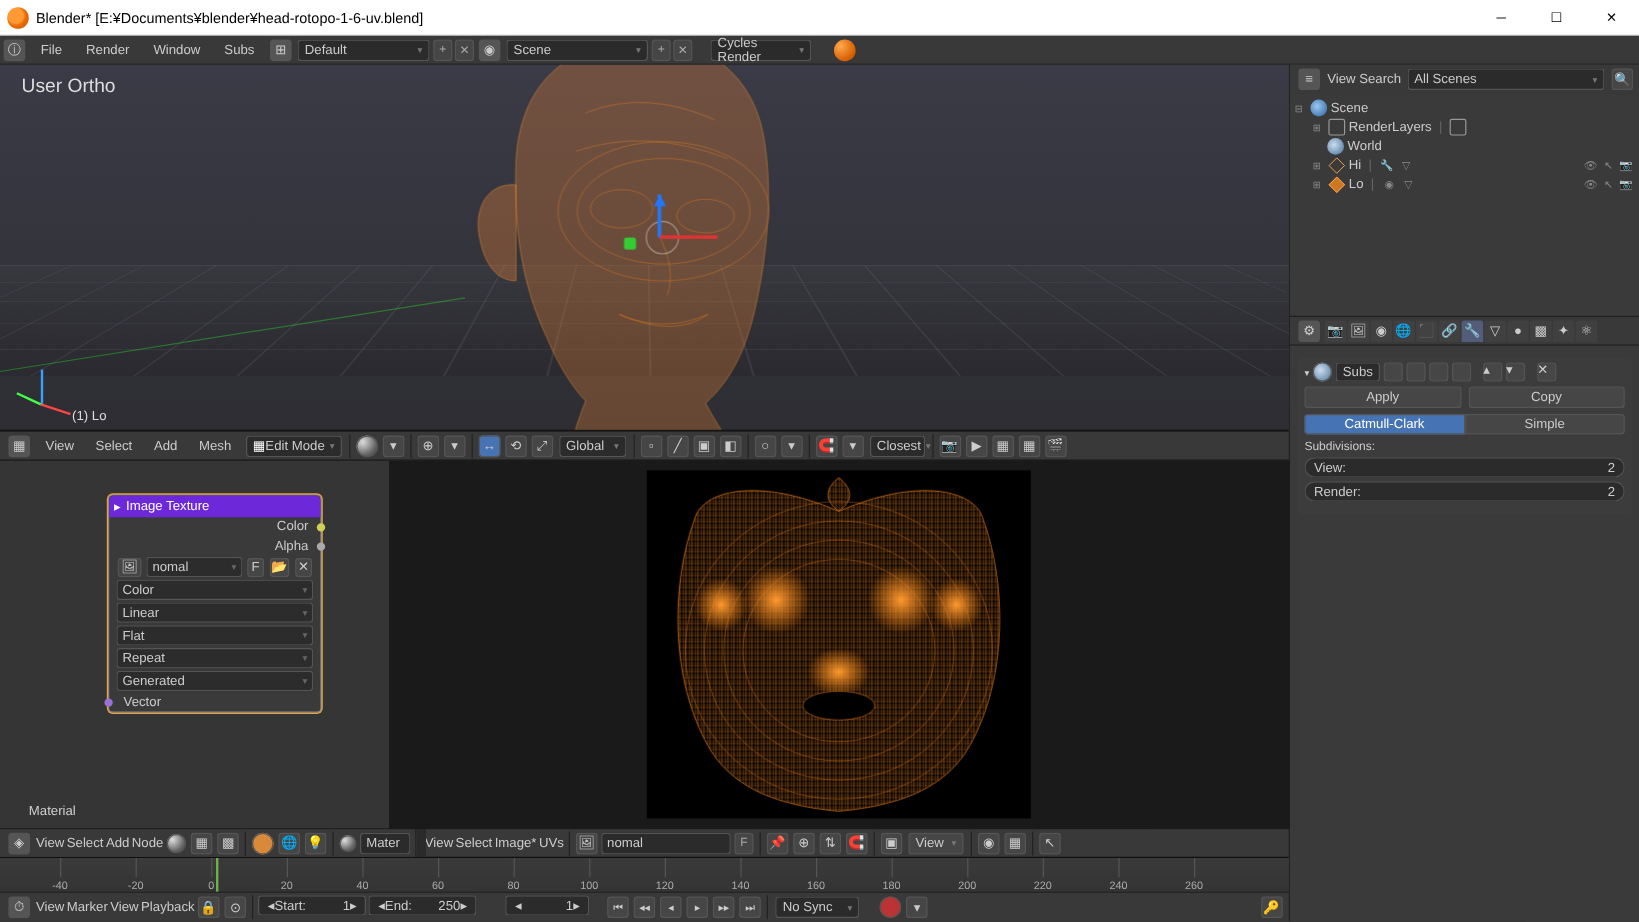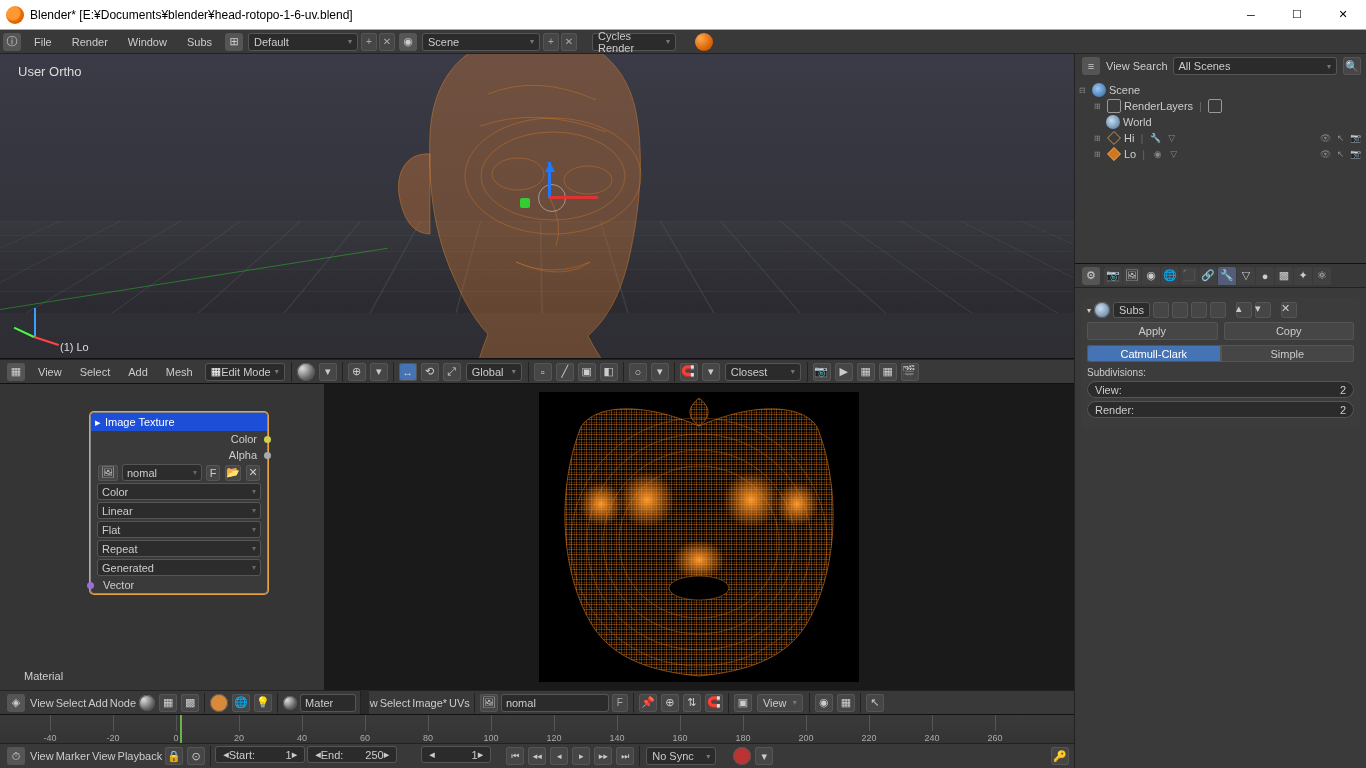--- a/index.html
+++ b/index.html
@@ -32,42 +32,42 @@
   repeating-linear-gradient(to bottom, rgba(120,120,130,.15) 0 1px, transparent 1px 28px),
   linear-gradient(#38383f,#2a2a30);
   transform: perspective(400px) rotateX(62deg); transform-origin: top center;}
 .view3d .greenline { position:absolute; width:400px; height:1px; background:rgba(40,255,40,.35); top:225px; left:-10px; transform: rotate(-9deg);}
 .head3d { position:absolute; left:388px; top:-20px; width:300px; height:380px; }
 .head3d svg { width:100%; height:100%; }
 .gizmo { position:absolute; left:20px; bottom:10px; width:46px; height:46px; }
 .gizmo .z { position:absolute; left:14px; bottom:10px; width:2px; height:30px; background:#37a1ff;}
 .gizmo .x { position:absolute; left:14px; bottom:10px; width:26px; height:2px; background:#ff4444; transform: rotate(18deg); transform-origin:left;}
 .gizmo .y { position:absolute; left:14px; bottom:10px; width:22px; height:2px; background:#44ff44; transform: rotate(-155deg); transform-origin:left;}
-.view-label { position:absolute; left:18px; top:10px; color:#ddd; font-size:13px; }
+.view-label { position:absolute; left:18px; top:10px; color:#ddd; font-size:16px; }
 .obj-label { position:absolute; left:60px; bottom:5px; color:#ddd; font-size:11px; }
 .manipulator { position:absolute; left:520px; top:108px; width:60px; height:60px; }
 .manipulator .zc { position:absolute; left:28px; top:0; width:3px; height:36px; background:#2277ff;}
 .manipulator .zc:before { content:""; position:absolute; top:-5px; left:-3px; border:5px solid transparent; border-bottom:10px solid #2277ff;}
 .manipulator .xc { position:absolute; left:30px; top:34px; width:48px; height:3px; background:#dd3333;}
 .manipulator .yc { position:absolute; left:0; top:36px; width:10px; height:10px; background:#33cc33; border-radius:2px;}
 .manipulator .ring { position:absolute; left:18px; top:22px; width:28px; height:28px; border:1px solid rgba(255,255,255,.4); border-radius:50%;}
 
 
 .viewheader { height:24px; background:#393939; display:flex; align-items:center; padding:0 4px; gap:2px; border-top:1px solid #222;}
 .viewheader .menuitem { padding:0 8px; cursor:pointer;}
 .iconbtn { width:18px; height:18px; border-radius:3px; background:#464646; box-shadow:inset 0 0 0 1px #555,inset 0 1px 0 rgba(255,255,255,.08); display:inline-flex; align-items:center; justify-content:center; margin:0 1px;}
 .iconbtn.sphere { background: radial-gradient(circle at 30% 30%, #ddd, #666 60%, #333); border-radius:50%;}
 
 
 .midrow { flex:1; display:flex; border-top:1px solid #111; min-height:0;}
 .nodepanel { width:324px; background:#393939; display:flex; flex-direction:column; position:relative;}
 .nodepanel .canvas { flex:1; background:#353535; position:relative; overflow:hidden;}
 .nodebox { position:absolute; left:90px; top:28px; width:178px; background:#3a3a3a; border:1px solid #888; border-radius:4px;}
 .nodebox.selected { box-shadow: 0 0 0 1px #e8a33d; }
-.nodebox .nhdr { background:#1d4ed8; color:#fff; padding:3px 14px; border-radius:4px 4px 0 0; position:relative;}
+.nodebox .nhdr { background:#6d28d9; color:#fff; padding:3px 14px; border-radius:4px 4px 0 0; position:relative;}
 .nodebox .nhdr:before { content:"▸"; position:absolute; left:4px; color:#fff;}
 .nodebox .row { padding:1px 6px; display:flex; align-items:center; gap:3px;}
 .nodebox .sock-out { text-align:right; padding:2px 10px 2px 6px; position:relative;}
 .nodebox .sock-out:after { content:""; width:7px; height:7px; border-radius:50%; background:#cfcf55; position:absolute; right:-4px; top:5px;}
 .nodebox .sock-out.gray:after { background:#aaa; }
 .nodebox .sock-in { padding:2px 6px 2px 12px; position:relative;}
 .nodebox .sock-in:before { content:""; width:7px; height:7px; border-radius:50%; background:#9a6fd6; position:absolute; left:-4px; top:5px;}
 .nodebox .nbtn { flex:1; height:17px; background:#2c2c2c; border-radius:3px; box-shadow:inset 0 0 0 1px #555; padding:0 5px; font-size:10px; display:flex; align-items:center;}
 .nodebox .nbtn:after { content:"▾"; margin-left:auto; font-size:8px; color:#666;}
 .matlabel { position:absolute; left:24px; bottom:8px; color:#cfcfcf;}
@@ -254,21 +254,21 @@
     <div class="iconbtn">▫</div>
     <div class="iconbtn">╱</div>
     <div class="iconbtn">▣</div>
     <div class="iconbtn">◧</div>
     <div class="divv"></div>
     <div class="iconbtn">○</div>
     <div class="iconbtn">▾</div>
     <div class="divv"></div>
     <div class="iconbtn">🧲</div>
     <div class="iconbtn">▾</div>
-    <div class="dd" style="width:76px">
+    <div class="dd" style="width:46px">
           <span>Closest</span>
         </div>
     <div class="divv"></div>
     <div class="iconbtn">📷</div>
     <div class="iconbtn">▶</div>
     <div class="iconbtn">▦</div>
     <div class="iconbtn">▦</div>
     <div class="iconbtn">🎬</div>
   </div>
 
@@ -326,21 +326,21 @@
           <div class="menuitem">Node</div>
           <div class="iconbtn sphere" style="width:16px;height:16px;"></div>
           <div class="iconbtn">▦</div>
           <div class="iconbtn">▩</div>
           <div class="divv"></div>
           <div class="iconbtn" style="background:#d88a3a;border-radius:50%;"></div>
           <div class="iconbtn">🌐</div>
           <div class="iconbtn">💡</div>
           <div class="divv"></div>
           <div class="iconbtn sphere" style="width:14px;height:14px;"></div>
-          <div class="field" style="width:56px">
+          <div class="field" style="width:42px">
                 <span>Mater</span>
               </div>
         </div>
       </div>
 
       <div class="proppanel">
         
         
         
         

